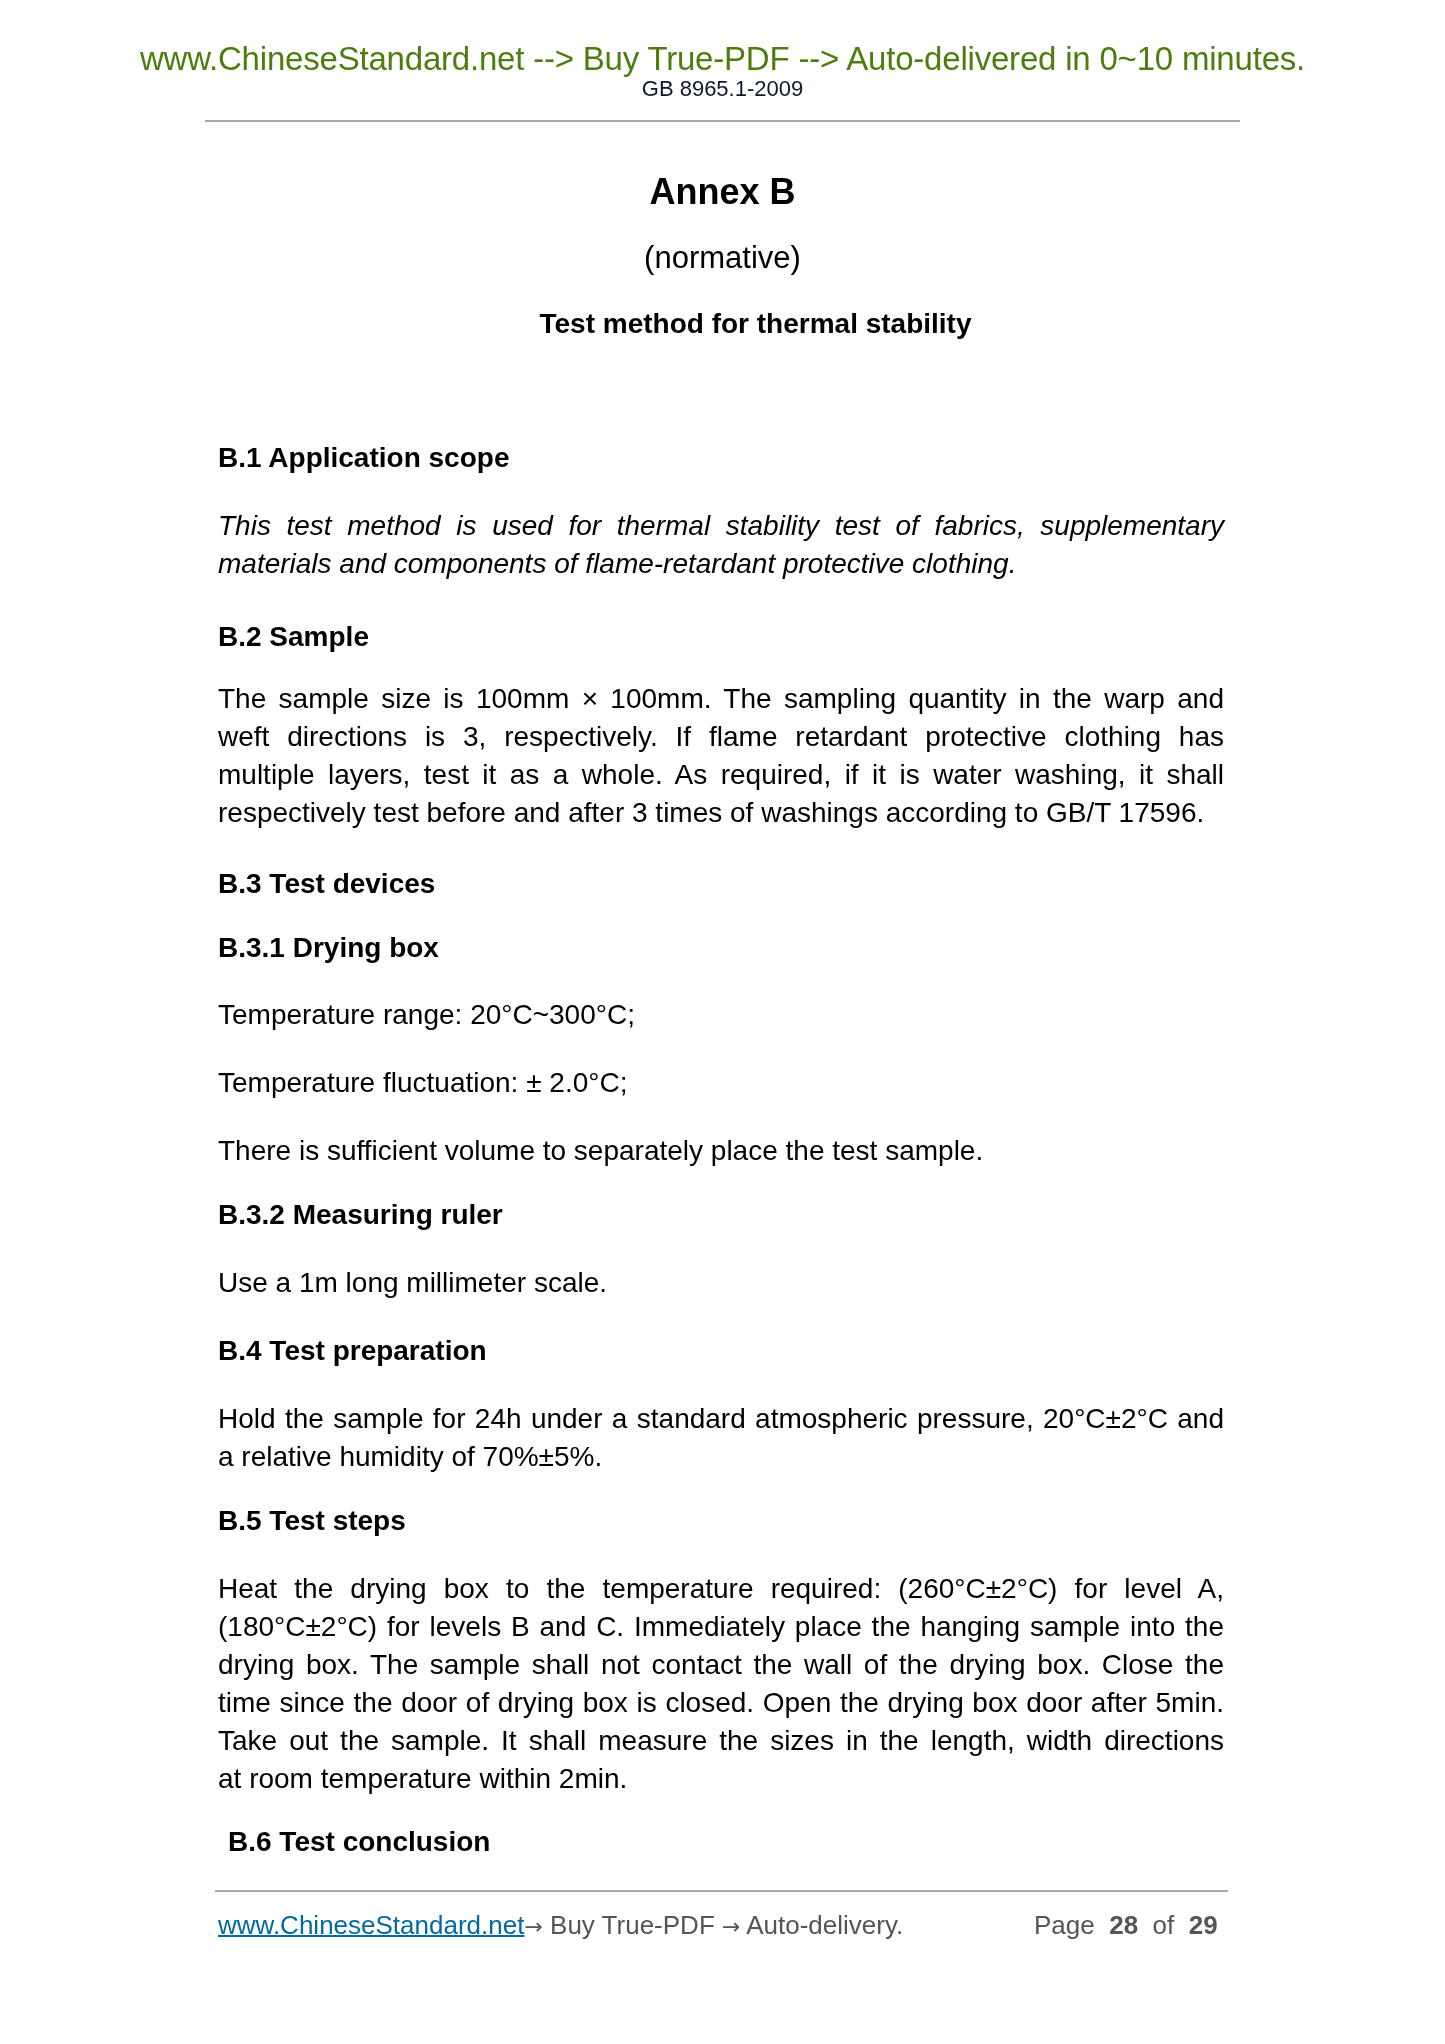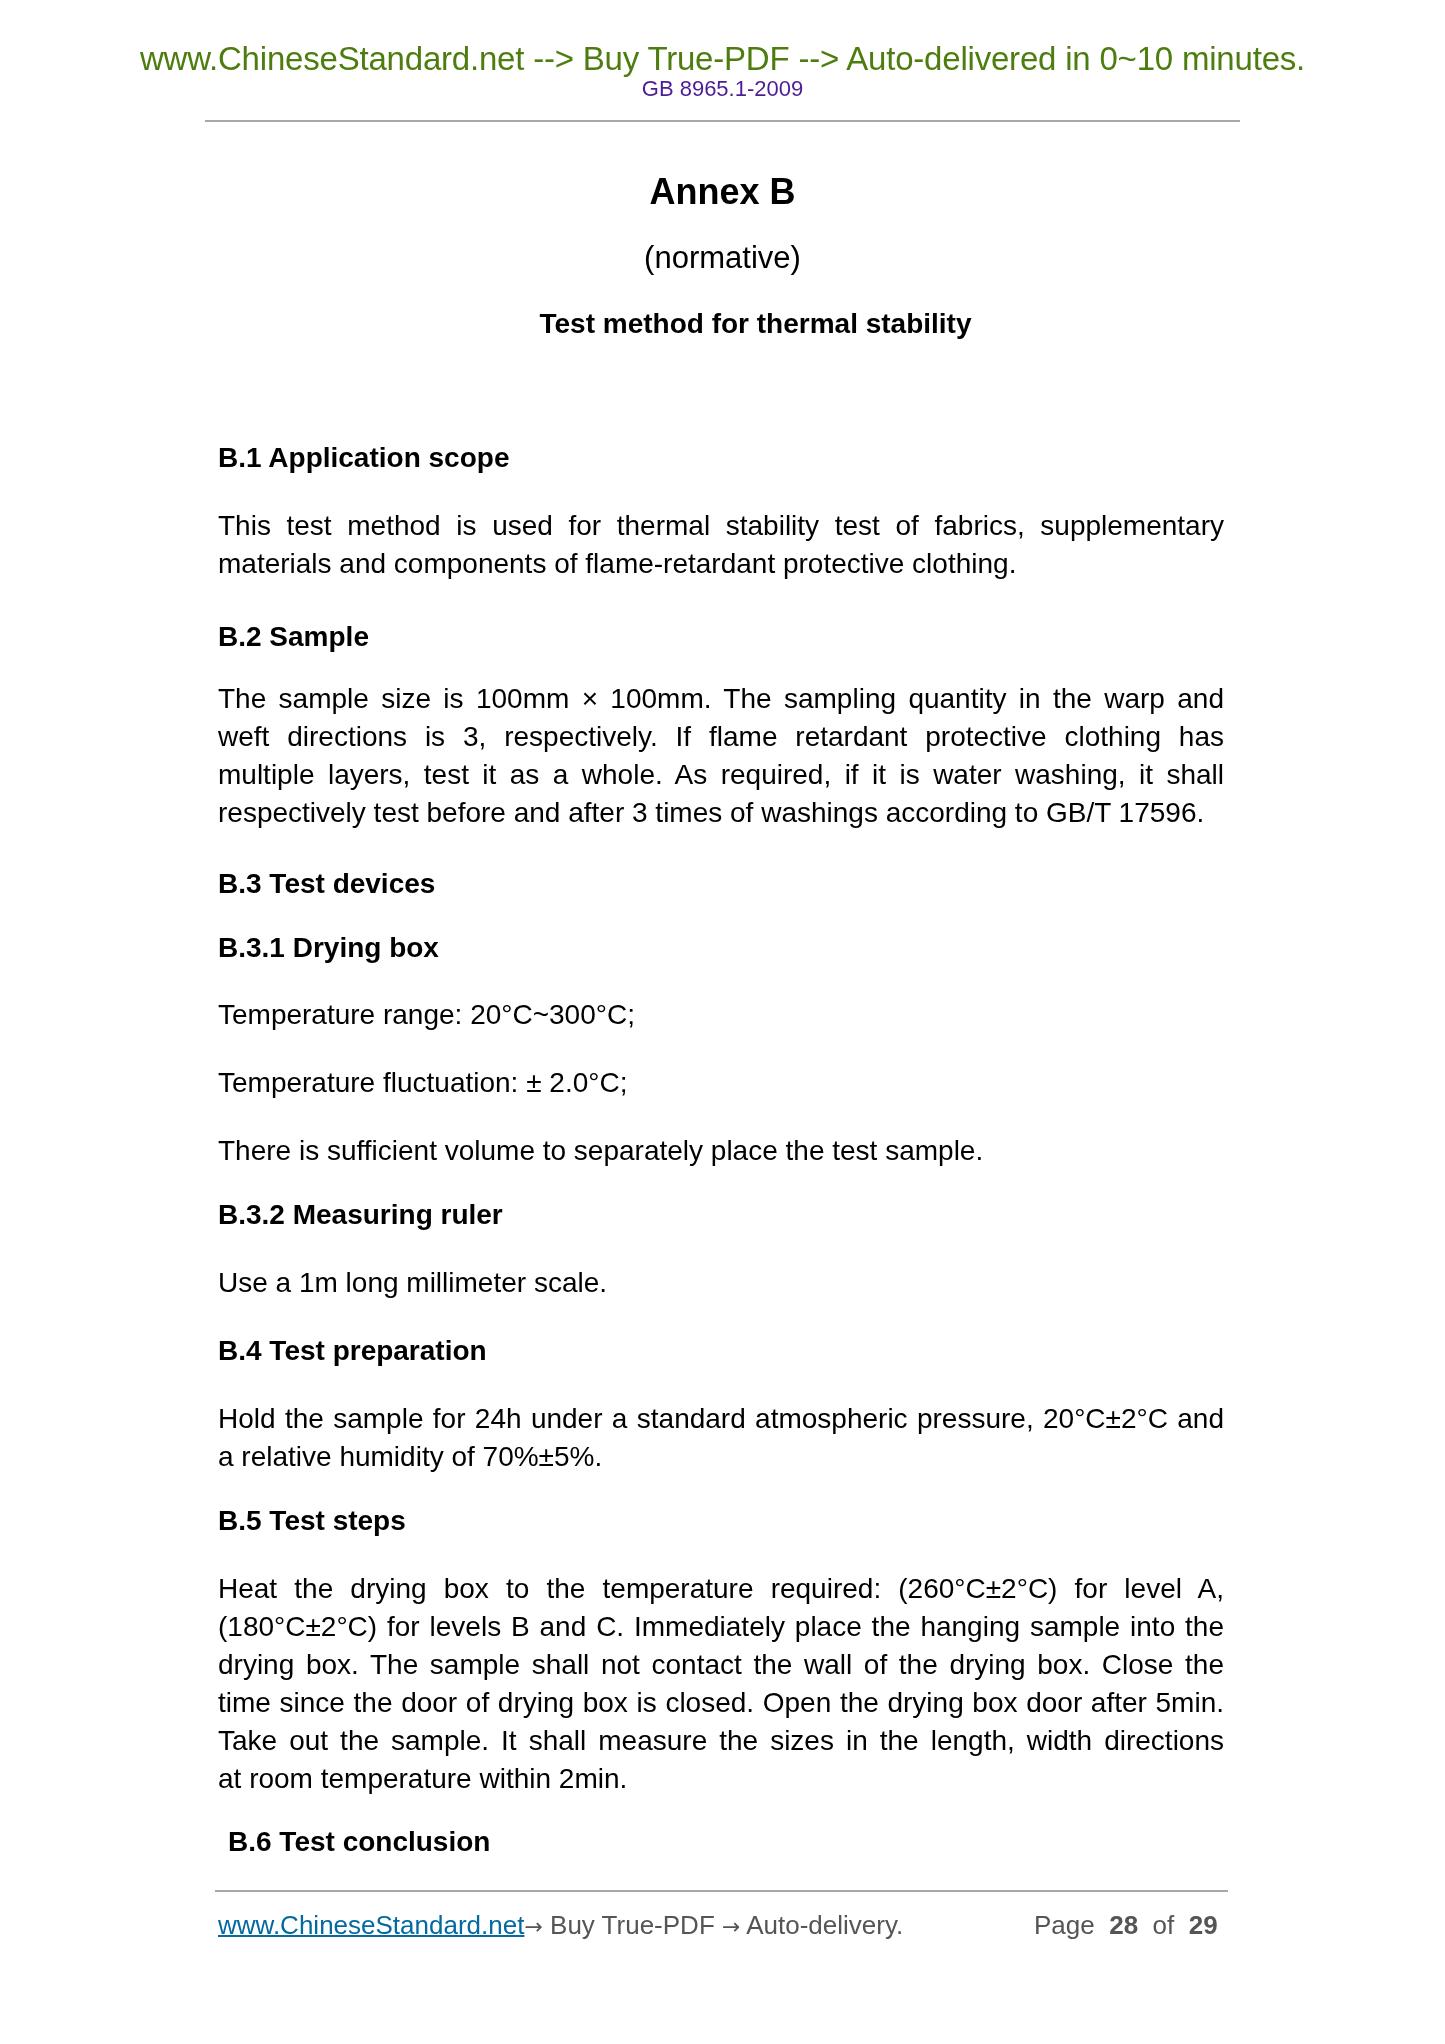--- a/index.html
+++ b/index.html
@@ -1,20 +1,20 @@
 <!DOCTYPE html>
 <html><head>
 <meta charset="utf-8">
 <style>
   html, body { margin: 0; padding: 0; background: #ffffff; }
   body { width: 1445px; height: 2044px; position: relative; overflow: hidden;
          font-family: "Liberation Sans", "DejaVu Sans", sans-serif; color: #000; }
   .abs { position: absolute; }
   .hdr-top { left: 0; width: 1445px; top: 39px; text-align: center; font-size: 33px; line-height: 40px; color: #4d7c0f; letter-spacing: -0.2px; }
-  .hdr-std { left: 0; width: 1445px; top: 77px; text-align: center; font-size: 22px; line-height: 24px; color: #4c1d95; }
+  .hdr-std { left: 0; width: 1445px; top: 77px; text-align: center; font-size: 22px; line-height: 24px; color: #0f172a; }
   .rule { height: 2px; background: #a8a8a8; }
   .title { left: 0; width: 1445px; text-align: center; }
   .t-annex { top: 170px; font-size: 36px; line-height: 44px; font-weight: bold; }
   .t-norm { top: 239px; font-size: 31px; line-height: 38px; }
   .t-sub { top: 305px; font-size: 28px; line-height: 38px; font-weight: bold; margin-left: 33px; }
   .h { left: 218px; font-size: 28px; line-height: 38px; font-weight: bold; white-space: nowrap; }
   .p { left: 218px; width: 1006px; font-size: 28px; line-height: 38px; text-align: justify; }
   .p .ln { display: block; text-align: justify; text-align-last: justify; white-space: nowrap; }
   .p .ln.last { text-align-last: left; }
   .s { left: 218px; font-size: 28px; line-height: 38px; white-space: nowrap; }
@@ -29,21 +29,21 @@
 
 <div class="abs hdr-top">www.ChineseStandard.net --&gt; Buy True-PDF --&gt; Auto-delivered in 0~10 minutes.</div>
 <div class="abs hdr-std">GB 8965.1-2009</div>
 <div class="abs rule" style="left:205px; top:120px; width:1035px;"></div>
 
 <div class="abs title t-annex">Annex B</div>
 <div class="abs title t-norm">(normative)</div>
 <div class="abs title t-sub">Test method for thermal stability</div>
 
 <div class="abs h" style="top:439px;">B.1 Application scope</div>
-<div class="abs p" style="top:507px;">
+<div class="abs p" style="top:507px;font-style:italic;">
   <span class="ln">This test method is used for thermal stability test of fabrics, supplementary</span>
   <span class="ln last">materials and components of flame-retardant protective clothing.</span>
 </div>
 
 <div class="abs h" style="top:618px;">B.2 Sample</div>
 <div class="abs p" style="top:680px;">
   <span class="ln">The sample size is 100mm × 100mm. The sampling quantity in the warp and</span>
   <span class="ln">weft directions is 3, respectively. If flame retardant protective clothing has</span>
   <span class="ln">multiple layers, test it as a whole. As required, if it is water washing, it shall</span>
   <span class="ln last">respectively test before and after 3 times of washings according to GB/T 17596.</span>

